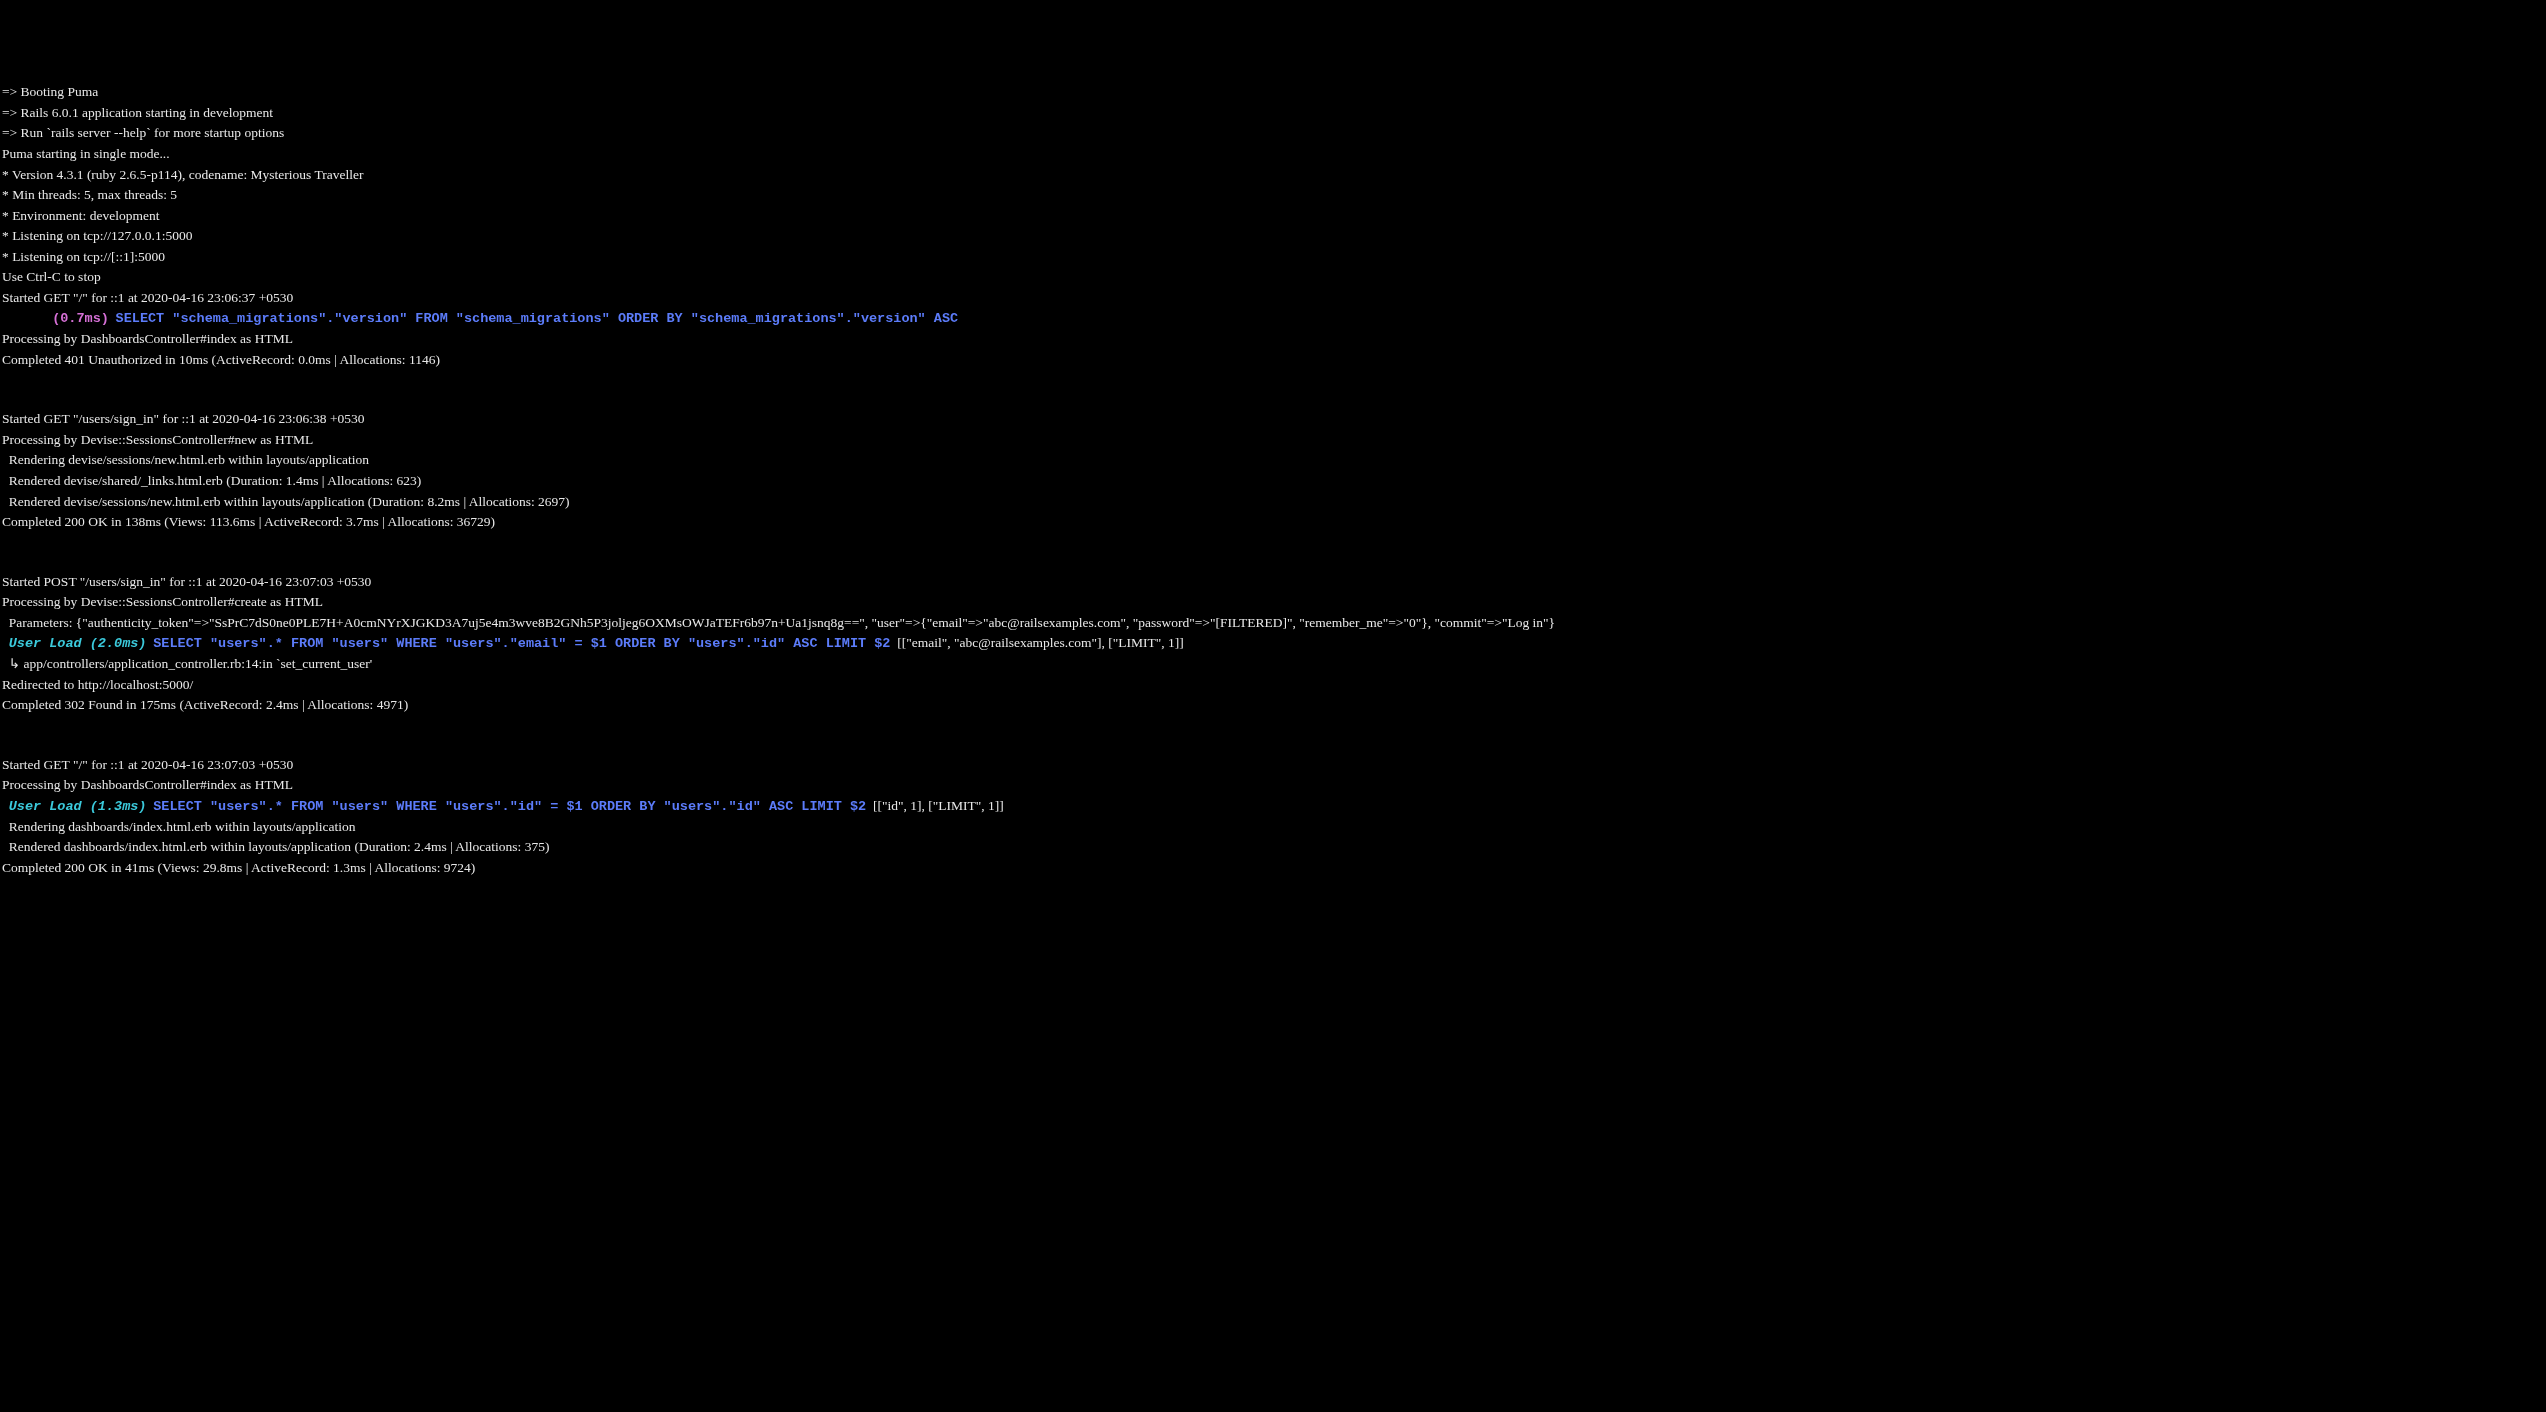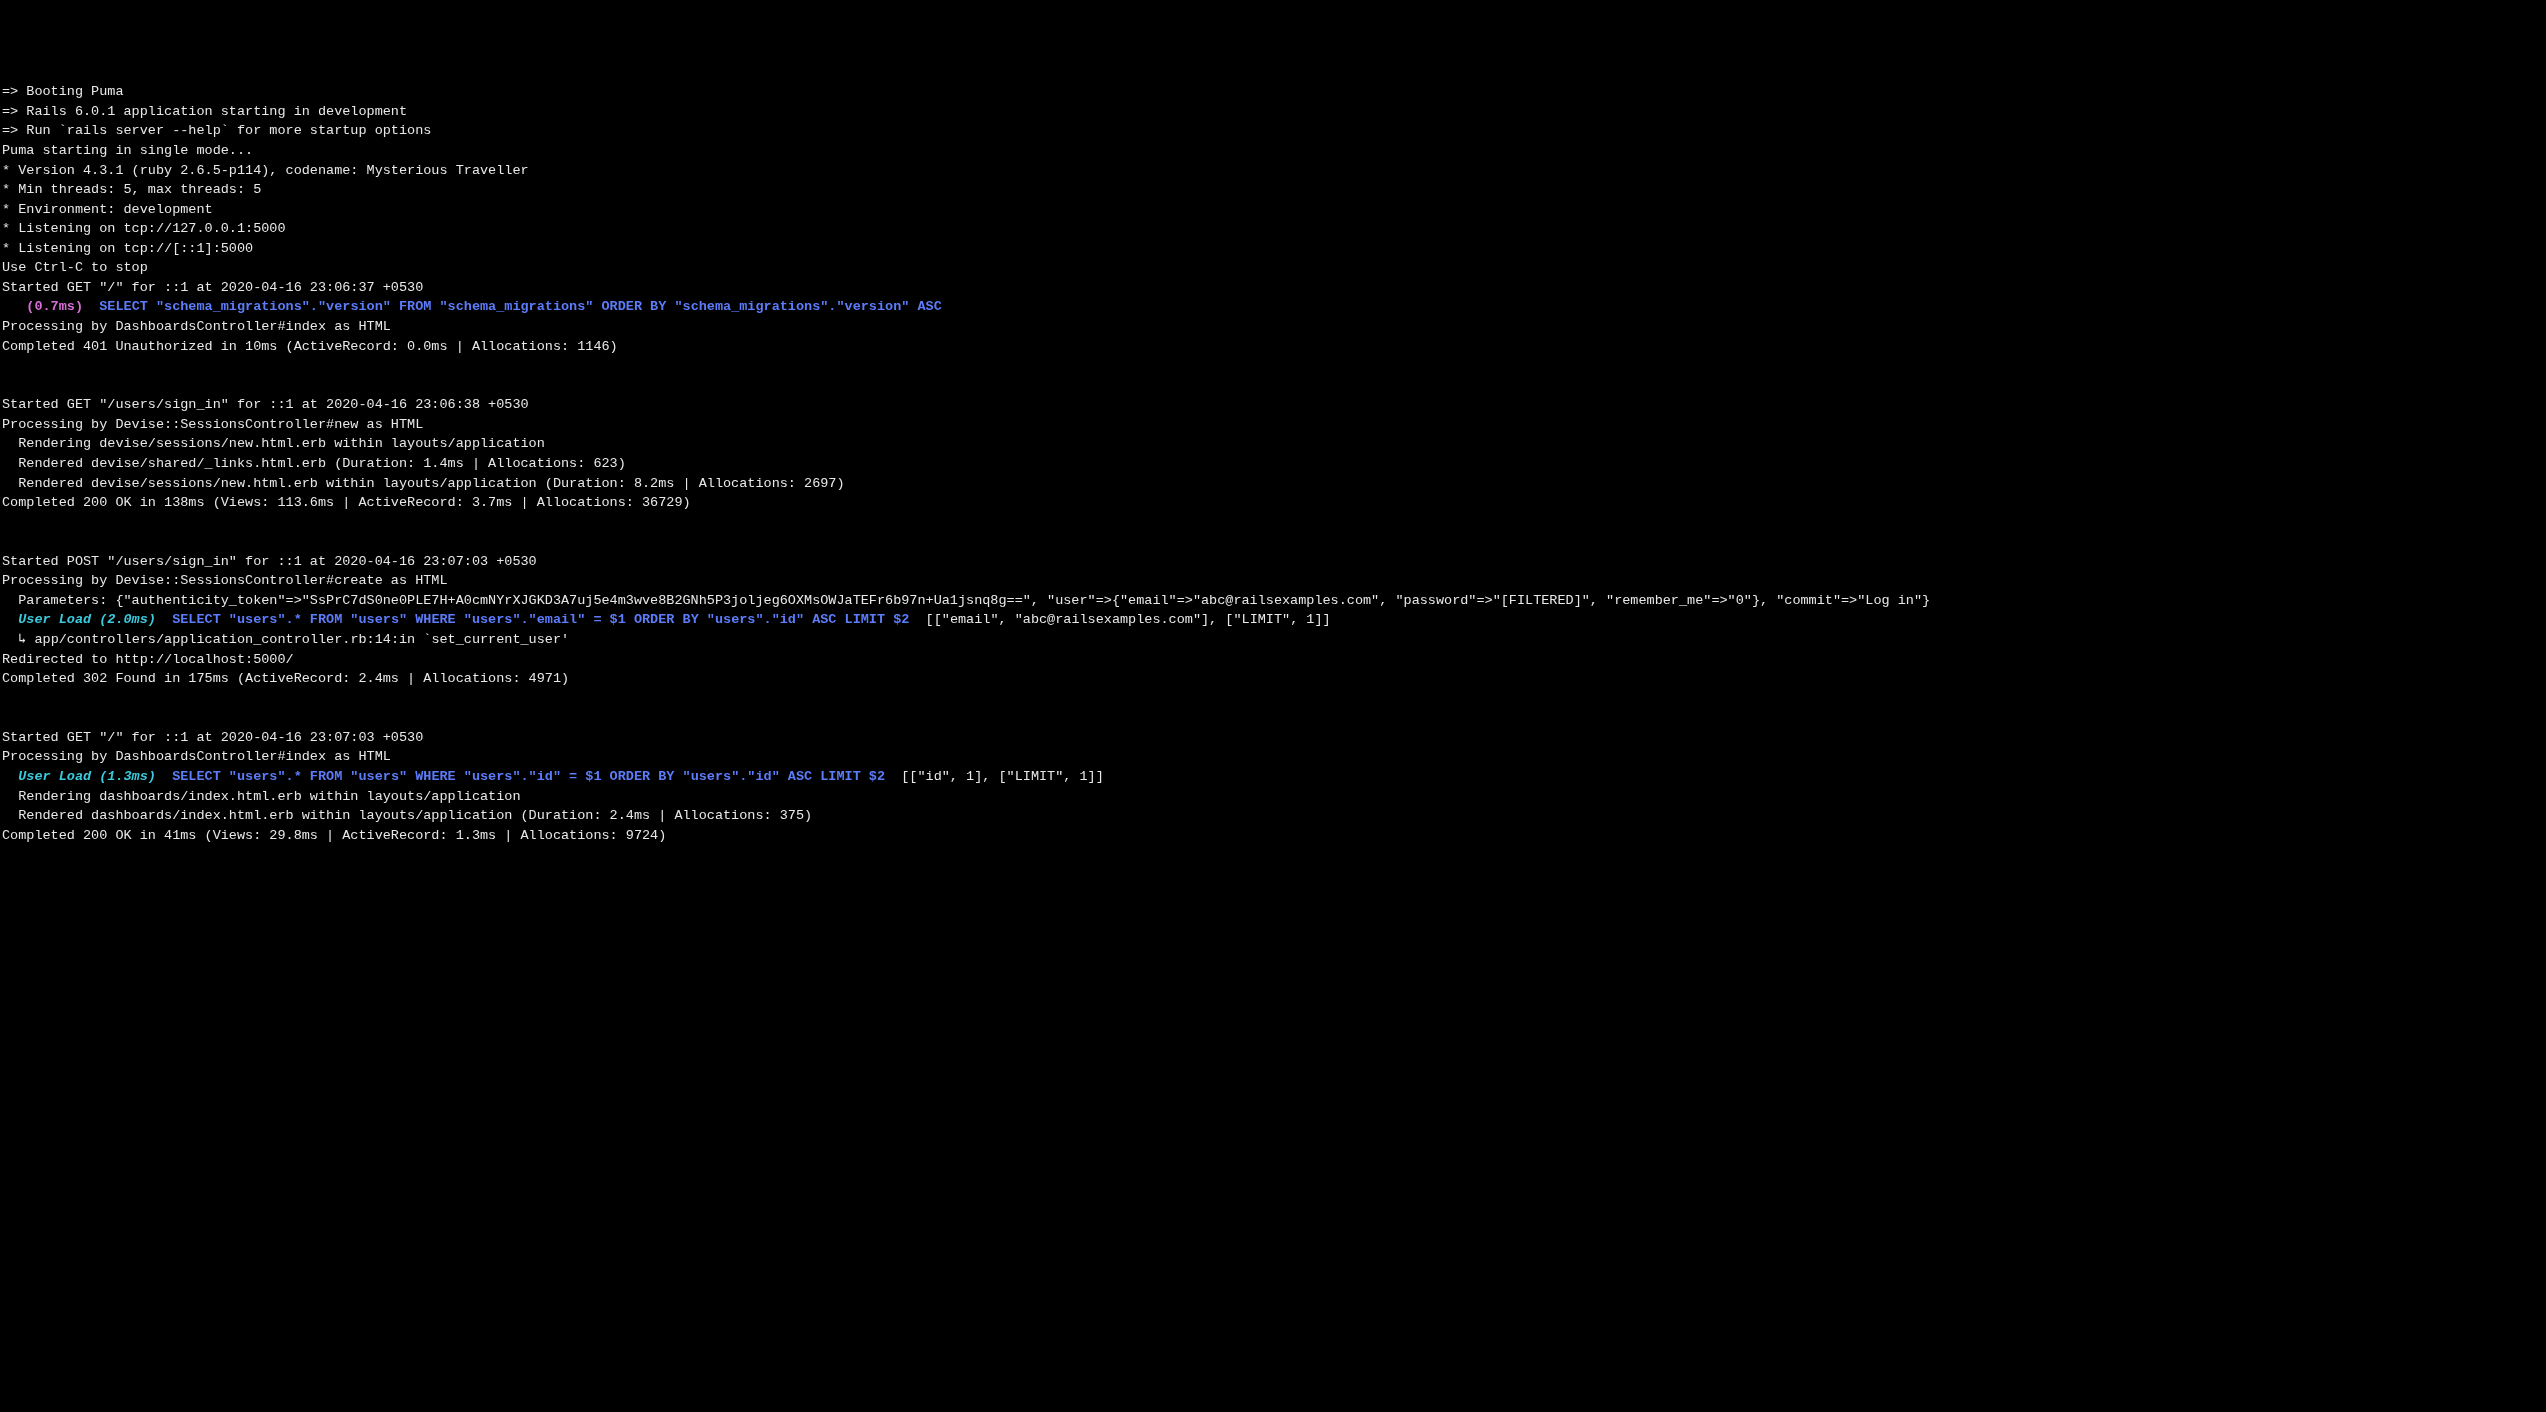--- a/index.html
+++ b/index.html
@@ -7,22 +7,22 @@
       background-color: #000;
       color: #e0e0e0;
       font-family: 'Menlo', 'Monaco', 'Courier New', monospace;
       font-size: 13.5px;
       line-height: 1.45;
       padding: 4px 2px;
       white-space: pre;
       overflow-x: auto;
     }
     .line { display: block; }
-    .white { color: #e8e8e8; }
-    .magenta { color: #d670d6; }
+    .white { color: #e8e8e8; font-family: Liberation Serif, serif; }
+    .magenta { color: #d670d6; margin-left: 40px; }
     .blue { color: #5c7cfa; }
     .cyan { color: #3bc9db; font-style: italic; }
     .bold { font-weight: bold; }
   </style>
 </head>
 <body>
 
 
 
 <div id="terminal"><div class="line"><span class="white">=&gt; Booting Puma</span></div><div class="line"><span class="white">=&gt; Rails 6.0.1 application starting in development</span></div><div class="line"><span class="white">=&gt; Run `rails server --help` for more startup options</span></div><div class="line"><span class="white">Puma starting in single mode...</span></div><div class="line"><span class="white">* Version 4.3.1 (ruby 2.6.5-p114), codename: Mysterious Traveller</span></div><div class="line"><span class="white">* Min threads: 5, max threads: 5</span></div><div class="line"><span class="white">* Environment: development</span></div><div class="line"><span class="white">* Listening on tcp://127.0.0.1:5000</span></div><div class="line"><span class="white">* Listening on tcp://[::1]:5000</span></div><div class="line"><span class="white">Use Ctrl-C to stop</span></div><div class="line"><span class="white">Started GET "/" for ::1 at 2020-04-16 23:06:37 +0530</span></div><div class="line"><span class="white">   </span><span class="magenta bold">(0.7ms)</span><span class="white">  </span><span class="blue bold">SELECT "schema_migrations"."version" FROM "schema_migrations" ORDER BY "schema_migrations"."version" ASC</span></div><div class="line"><span class="white">Processing by DashboardsController#index as HTML</span></div><div class="line"><span class="white">Completed 401 Unauthorized in 10ms (ActiveRecord: 0.0ms | Allocations: 1146)</span></div><div class="line">&nbsp;</div><div class="line">&nbsp;</div><div class="line"><span class="white">Started GET "/users/sign_in" for ::1 at 2020-04-16 23:06:38 +0530</span></div><div class="line"><span class="white">Processing by Devise::SessionsController#new as HTML</span></div><div class="line"><span class="white">  Rendering devise/sessions/new.html.erb within layouts/application</span></div><div class="line"><span class="white">  Rendered devise/shared/_links.html.erb (Duration: 1.4ms | Allocations: 623)</span></div><div class="line"><span class="white">  Rendered devise/sessions/new.html.erb within layouts/application (Duration: 8.2ms | Allocations: 2697)</span></div><div class="line"><span class="white">Completed 200 OK in 138ms (Views: 113.6ms | ActiveRecord: 3.7ms | Allocations: 36729)</span></div><div class="line">&nbsp;</div><div class="line">&nbsp;</div><div class="line"><span class="white">Started POST "/users/sign_in" for ::1 at 2020-04-16 23:07:03 +0530</span></div><div class="line"><span class="white">Processing by Devise::SessionsController#create as HTML</span></div><div class="line"><span class="white">  Parameters: {"authenticity_token"=&gt;"SsPrC7dS0ne0PLE7H+A0cmNYrXJGKD3A7uj5e4m3wve8B2GNh5P3joljeg6OXMsOWJaTEFr6b97n+Ua1jsnq8g==", "user"=&gt;{"email"=&gt;"abc@railsexamples.com", "password"=&gt;"[FILTERED]", "remember_me"=&gt;"0"}, "commit"=&gt;"Log in"}</span></div><div class="line"><span class="white">  </span><span class="cyan bold">User Load (2.0ms)</span><span class="white">  </span><span class="blue bold">SELECT "users".* FROM "users" WHERE "users"."email" = $1 ORDER BY "users"."id" ASC LIMIT $2</span><span class="white">  [["email", "abc@railsexamples.com"], ["LIMIT", 1]]</span></div><div class="line"><span class="white">  ↳ app/controllers/application_controller.rb:14:in `set_current_user'</span></div><div class="line"><span class="white">Redirected to http://localhost:5000/</span></div><div class="line"><span class="white">Completed 302 Found in 175ms (ActiveRecord: 2.4ms | Allocations: 4971)</span></div><div class="line">&nbsp;</div><div class="line">&nbsp;</div><div class="line"><span class="white">Started GET "/" for ::1 at 2020-04-16 23:07:03 +0530</span></div><div class="line"><span class="white">Processing by DashboardsController#index as HTML</span></div><div class="line"><span class="white">  </span><span class="cyan bold">User Load (1.3ms)</span><span class="white">  </span><span class="blue bold">SELECT "users".* FROM "users" WHERE "users"."id" = $1 ORDER BY "users"."id" ASC LIMIT $2</span><span class="white">  [["id", 1], ["LIMIT", 1]]</span></div><div class="line"><span class="white">  Rendering dashboards/index.html.erb within layouts/application</span></div><div class="line"><span class="white">  Rendered dashboards/index.html.erb within layouts/application (Duration: 2.4ms | Allocations: 375)</span></div><div class="line"><span class="white">Completed 200 OK in 41ms (Views: 29.8ms | ActiveRecord: 1.3ms | Allocations: 9724)</span></div></div>

